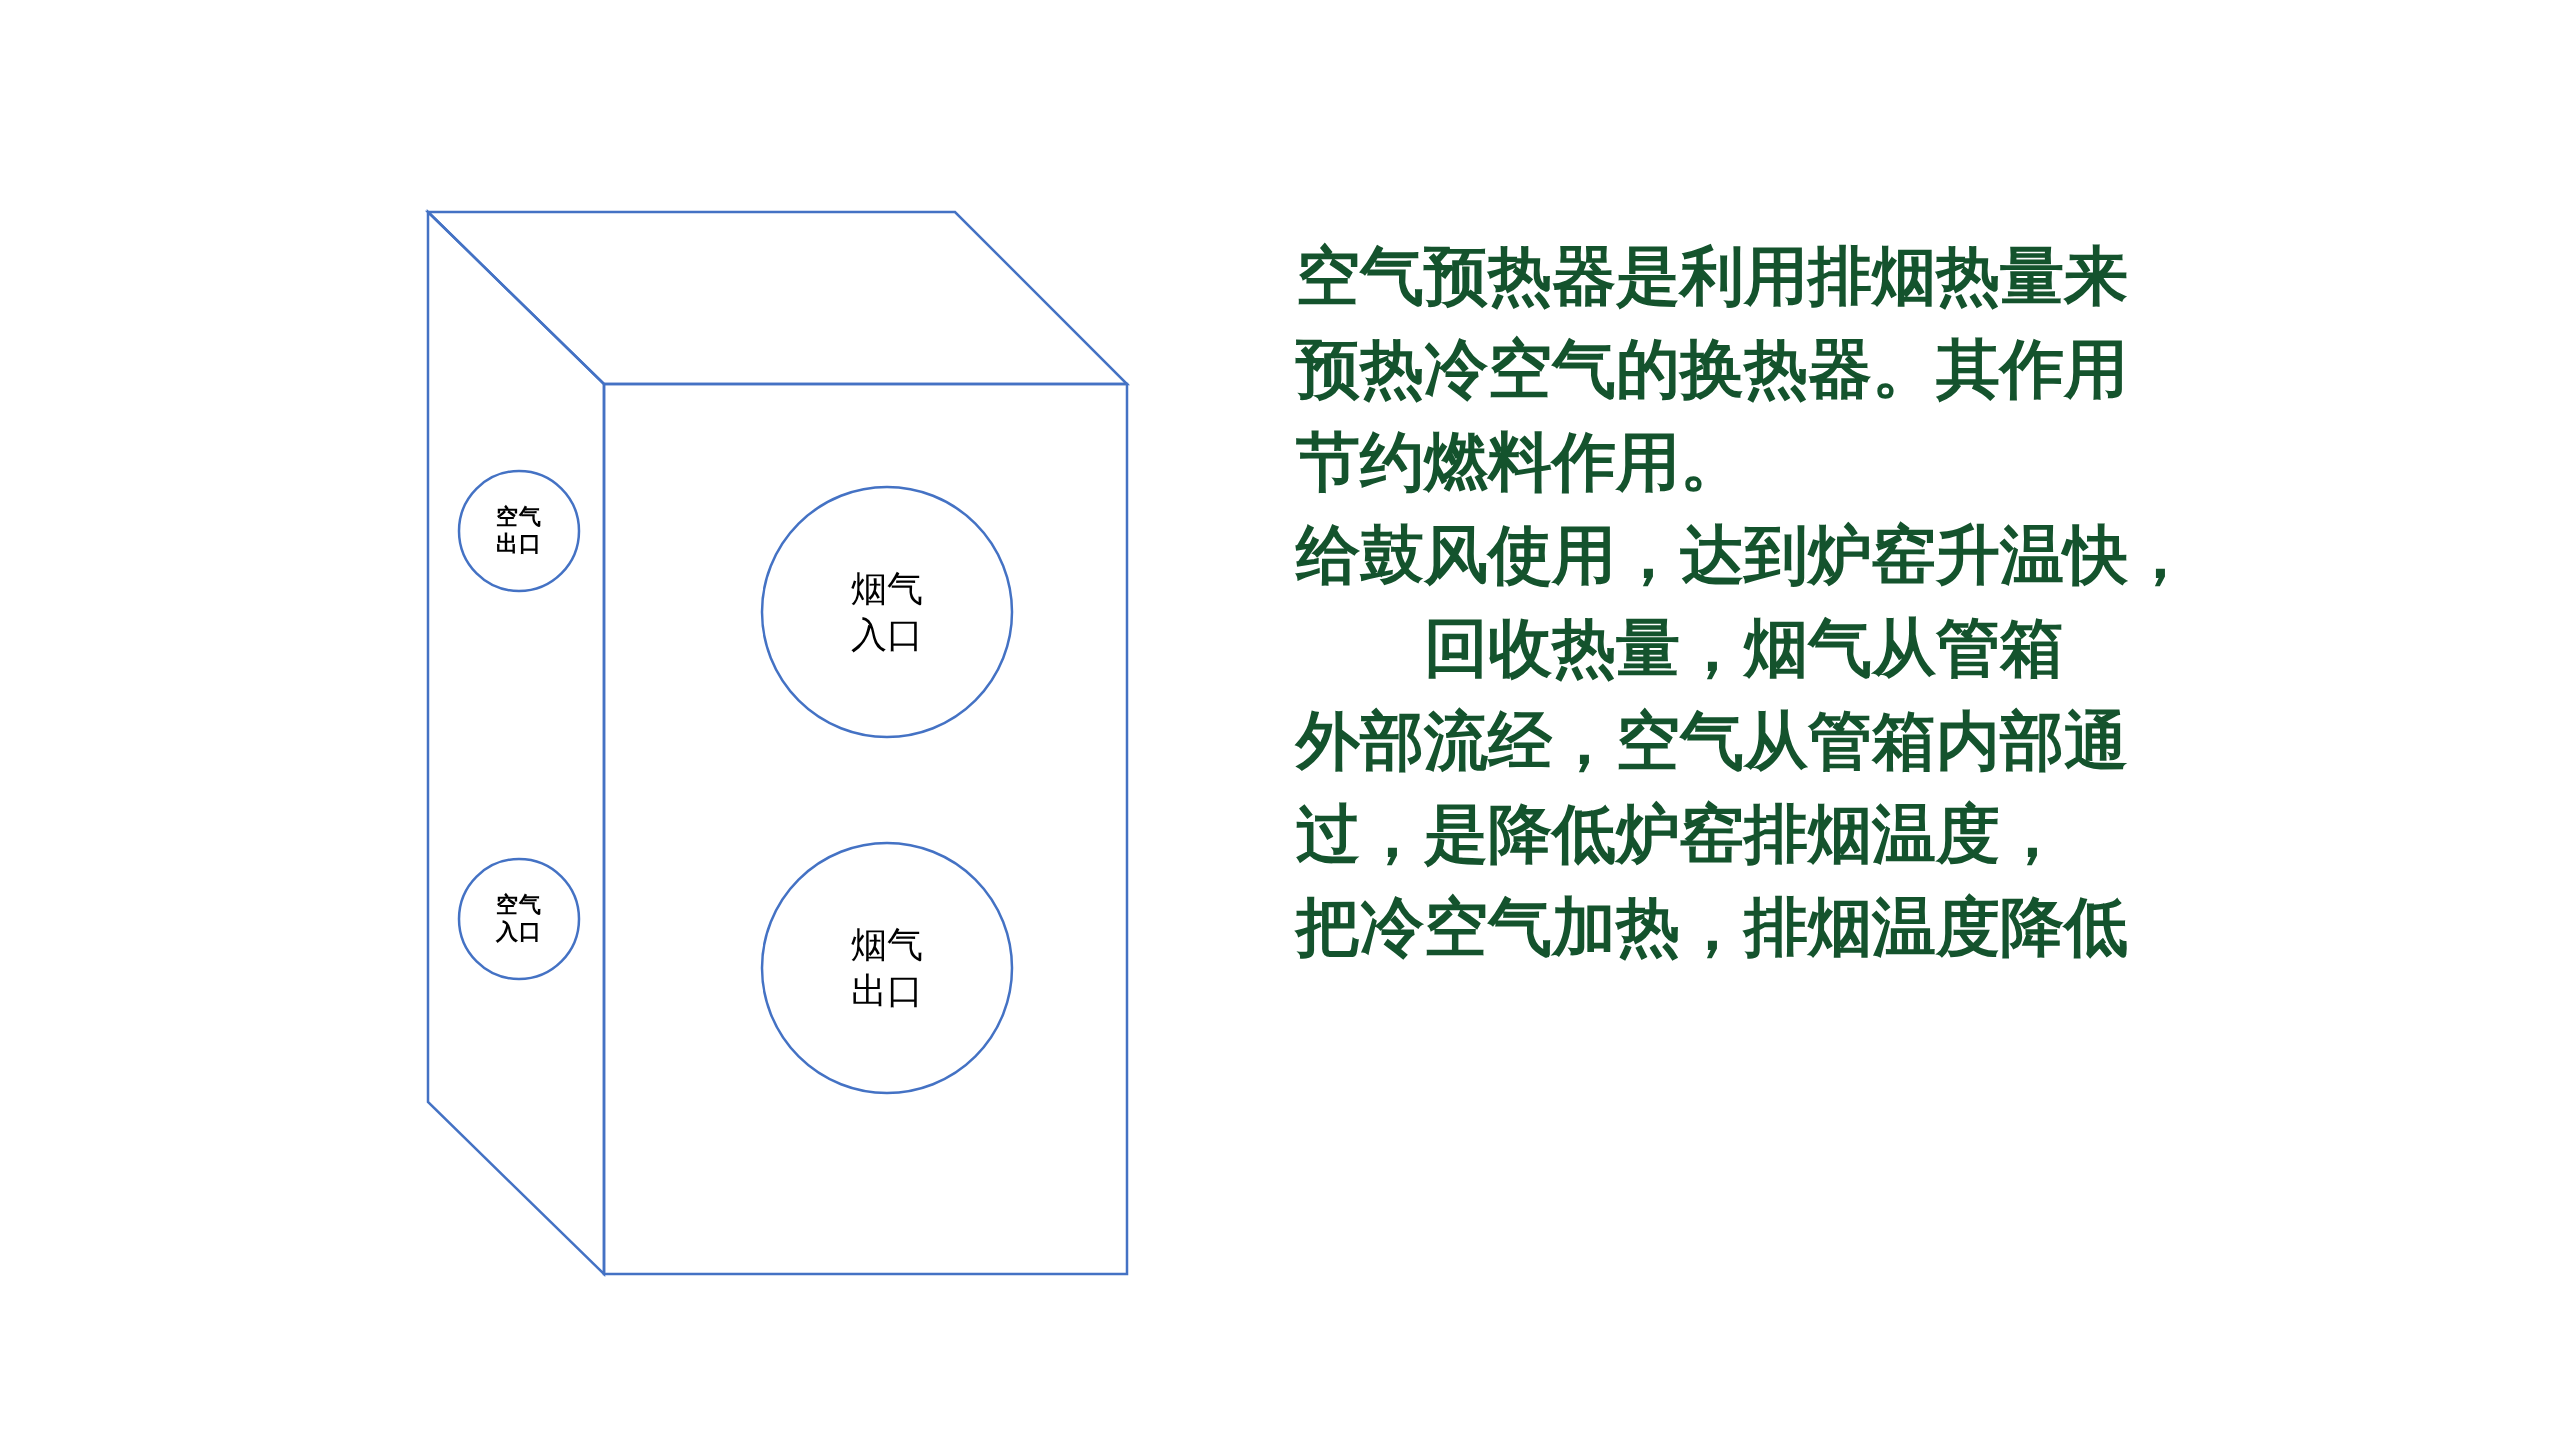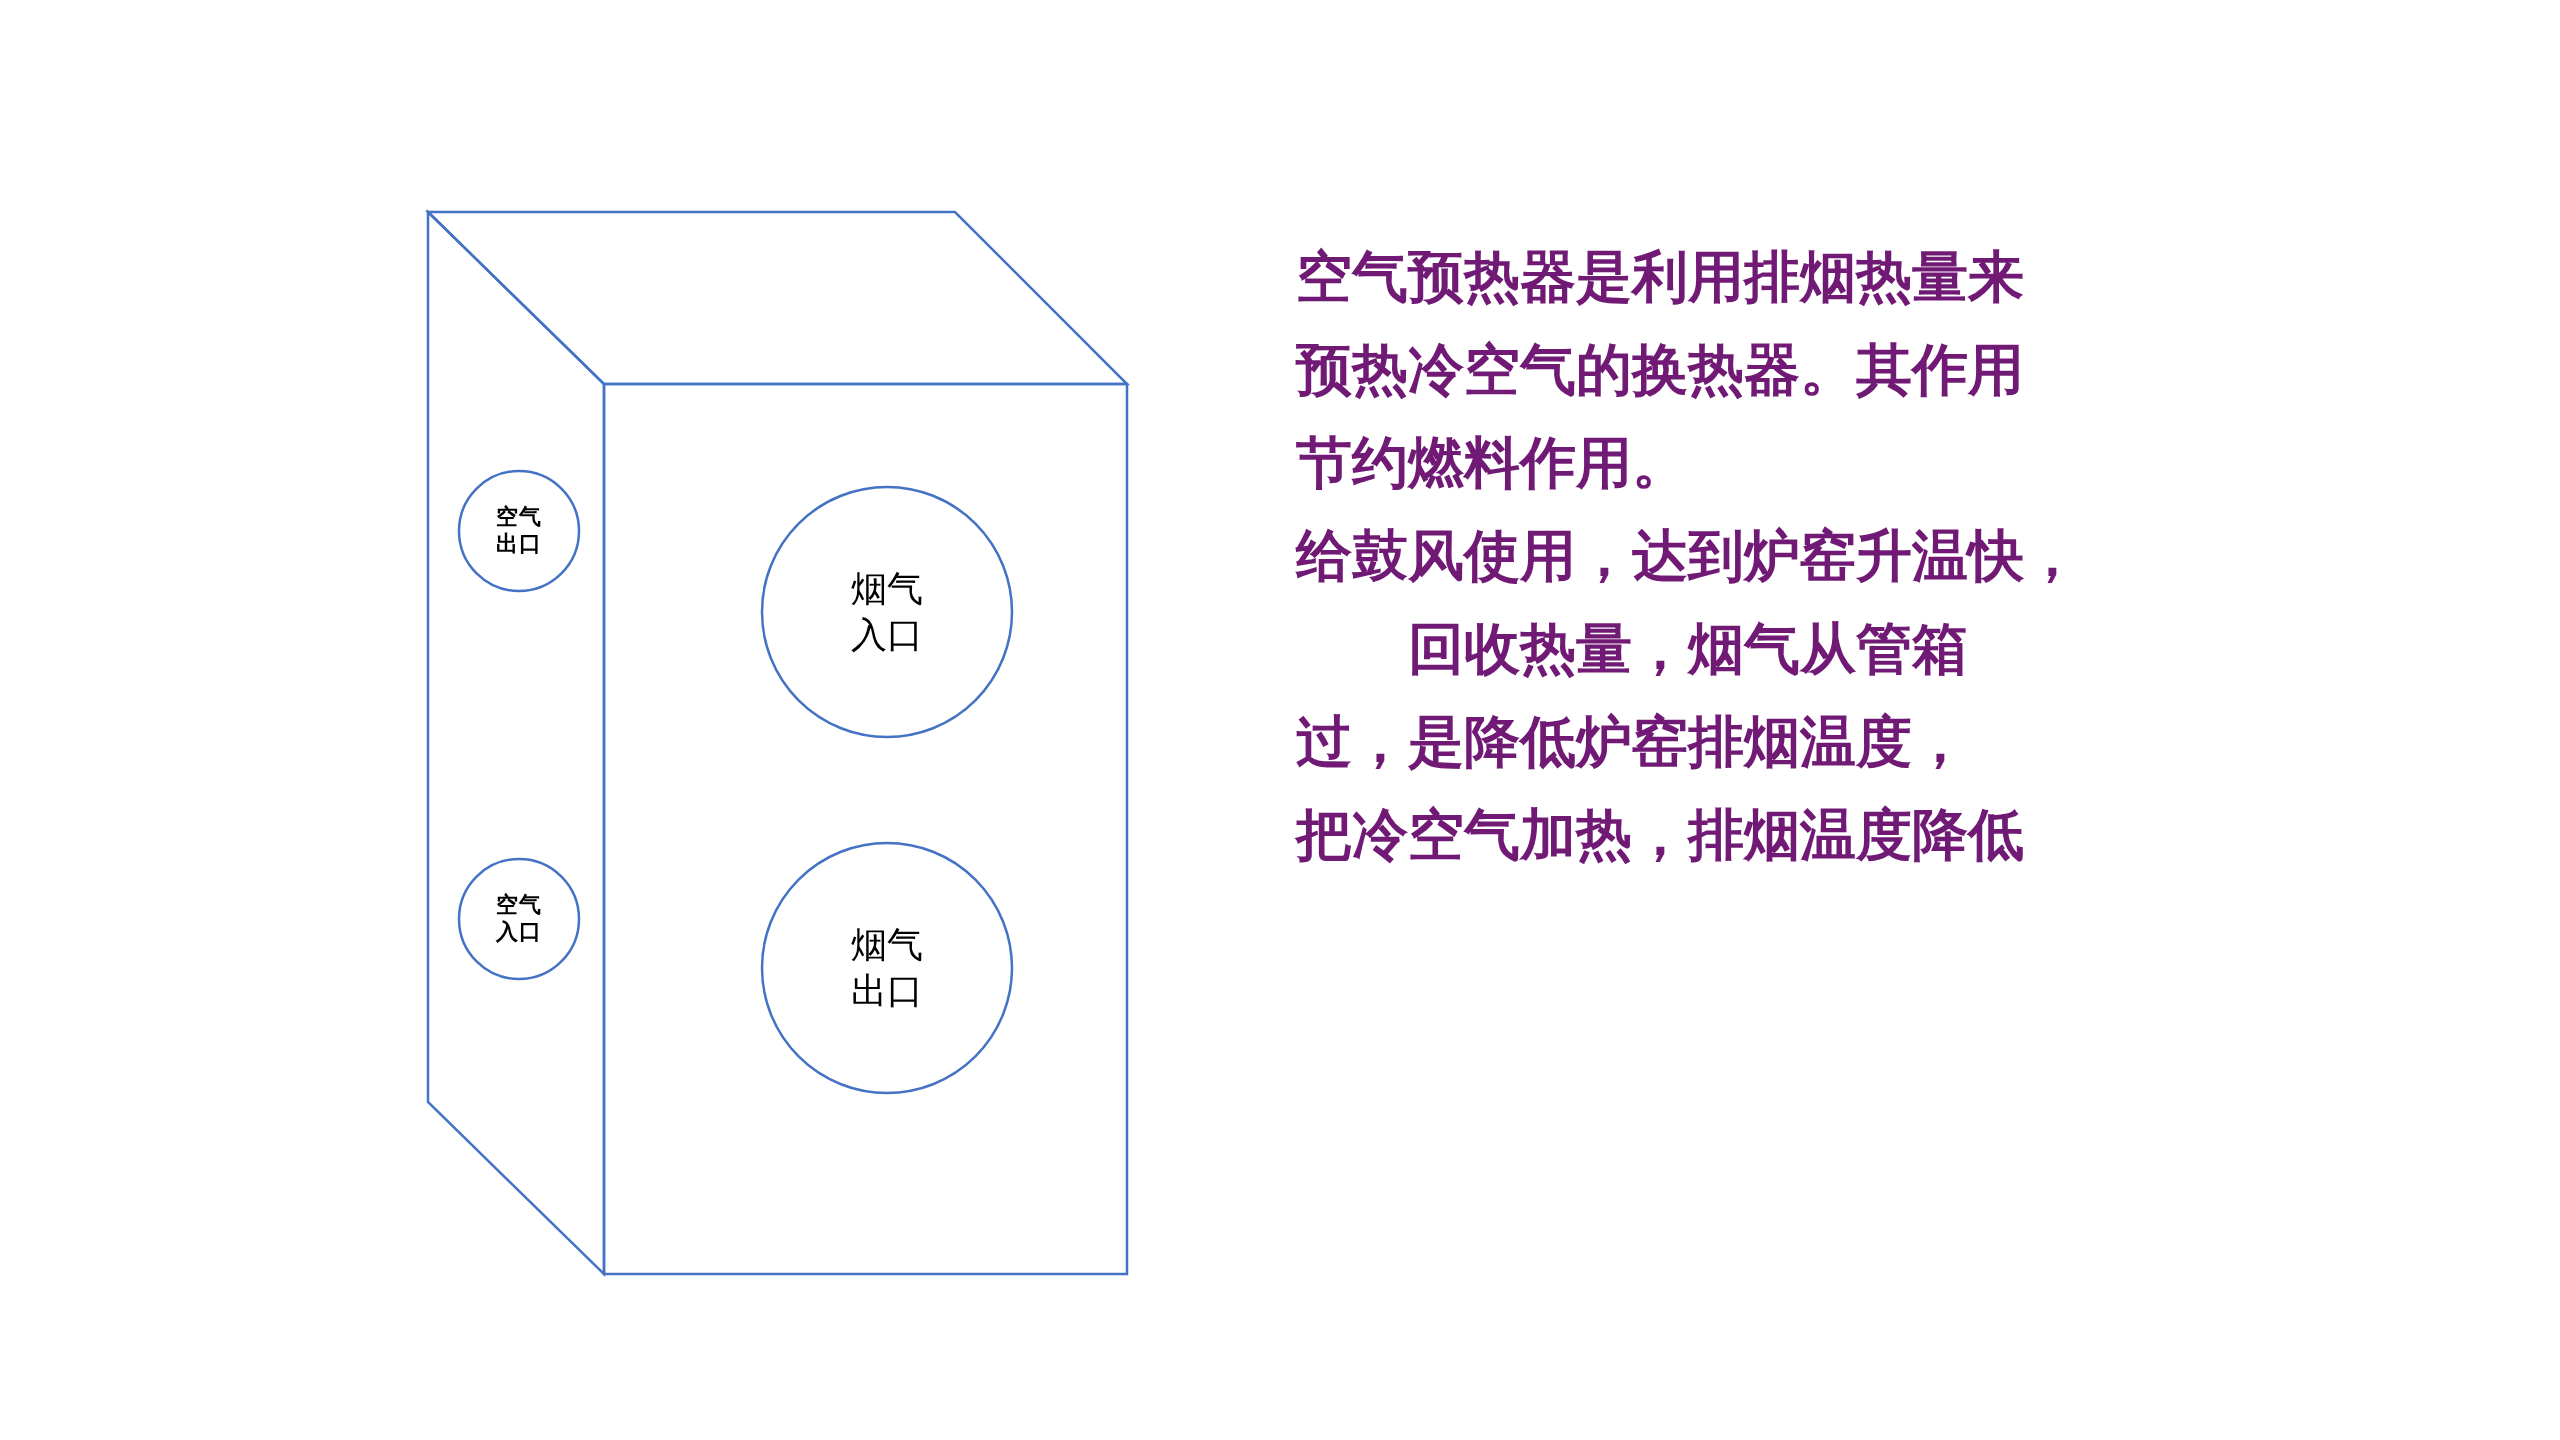--- a/index.html
+++ b/index.html
@@ -38,24 +38,24 @@
     font-size: 22px;
     line-height: 1.22;
     font-weight: 700;
     letter-spacing: 1px;
   }
   .description {
     position: absolute;
     left: 1296px;
     top: 230px;
     width: 1180px;
-    font-size: 56px;
+    font-size: 64px;
     line-height: 93px;
     font-weight: 600;
-    color: #701a75;
+    color: #14532d;
   }
   .description p {
     margin: 0;
     padding: 0;
     white-space: pre;
   }
 </style>
 </head>
 <body>
 
@@ -102,15 +102,16 @@
   </div>
 
 </div>
 
 <div class="description">
   <p>空气预热器是利用排烟热量来</p>
   <p>预热冷空气的换热器。其作用</p>
   <p>节约燃料作用。</p>
   <p>给鼓风使用，达到炉窑升温快，</p>
   <p>　　回收热量，烟气从管箱</p>
+  <p>外部流经，空气从管箱内部通</p>
   <p>过，是降低炉窑排烟温度，</p>
   <p>把冷空气加热，排烟温度降低</p>
 </div>
 
 </body></html>

